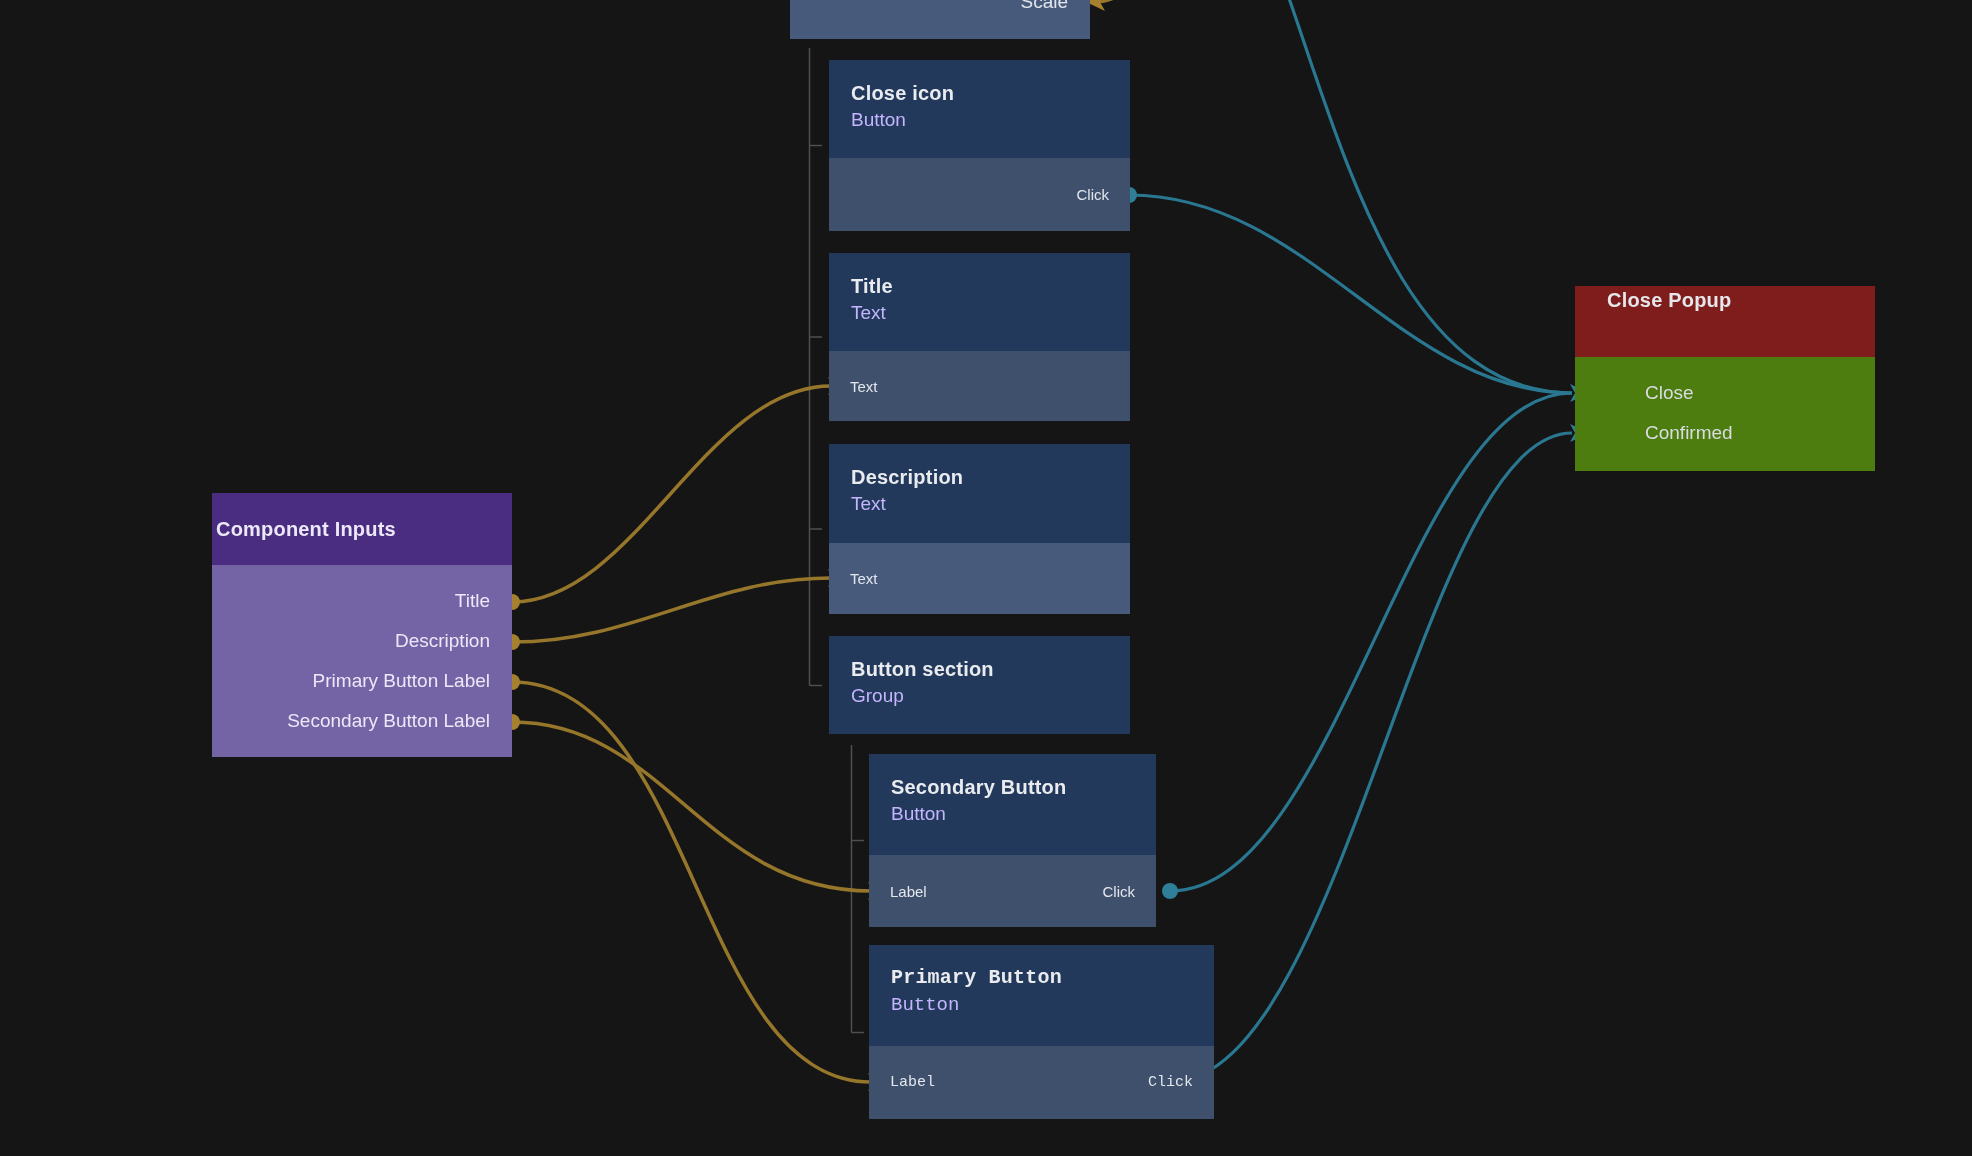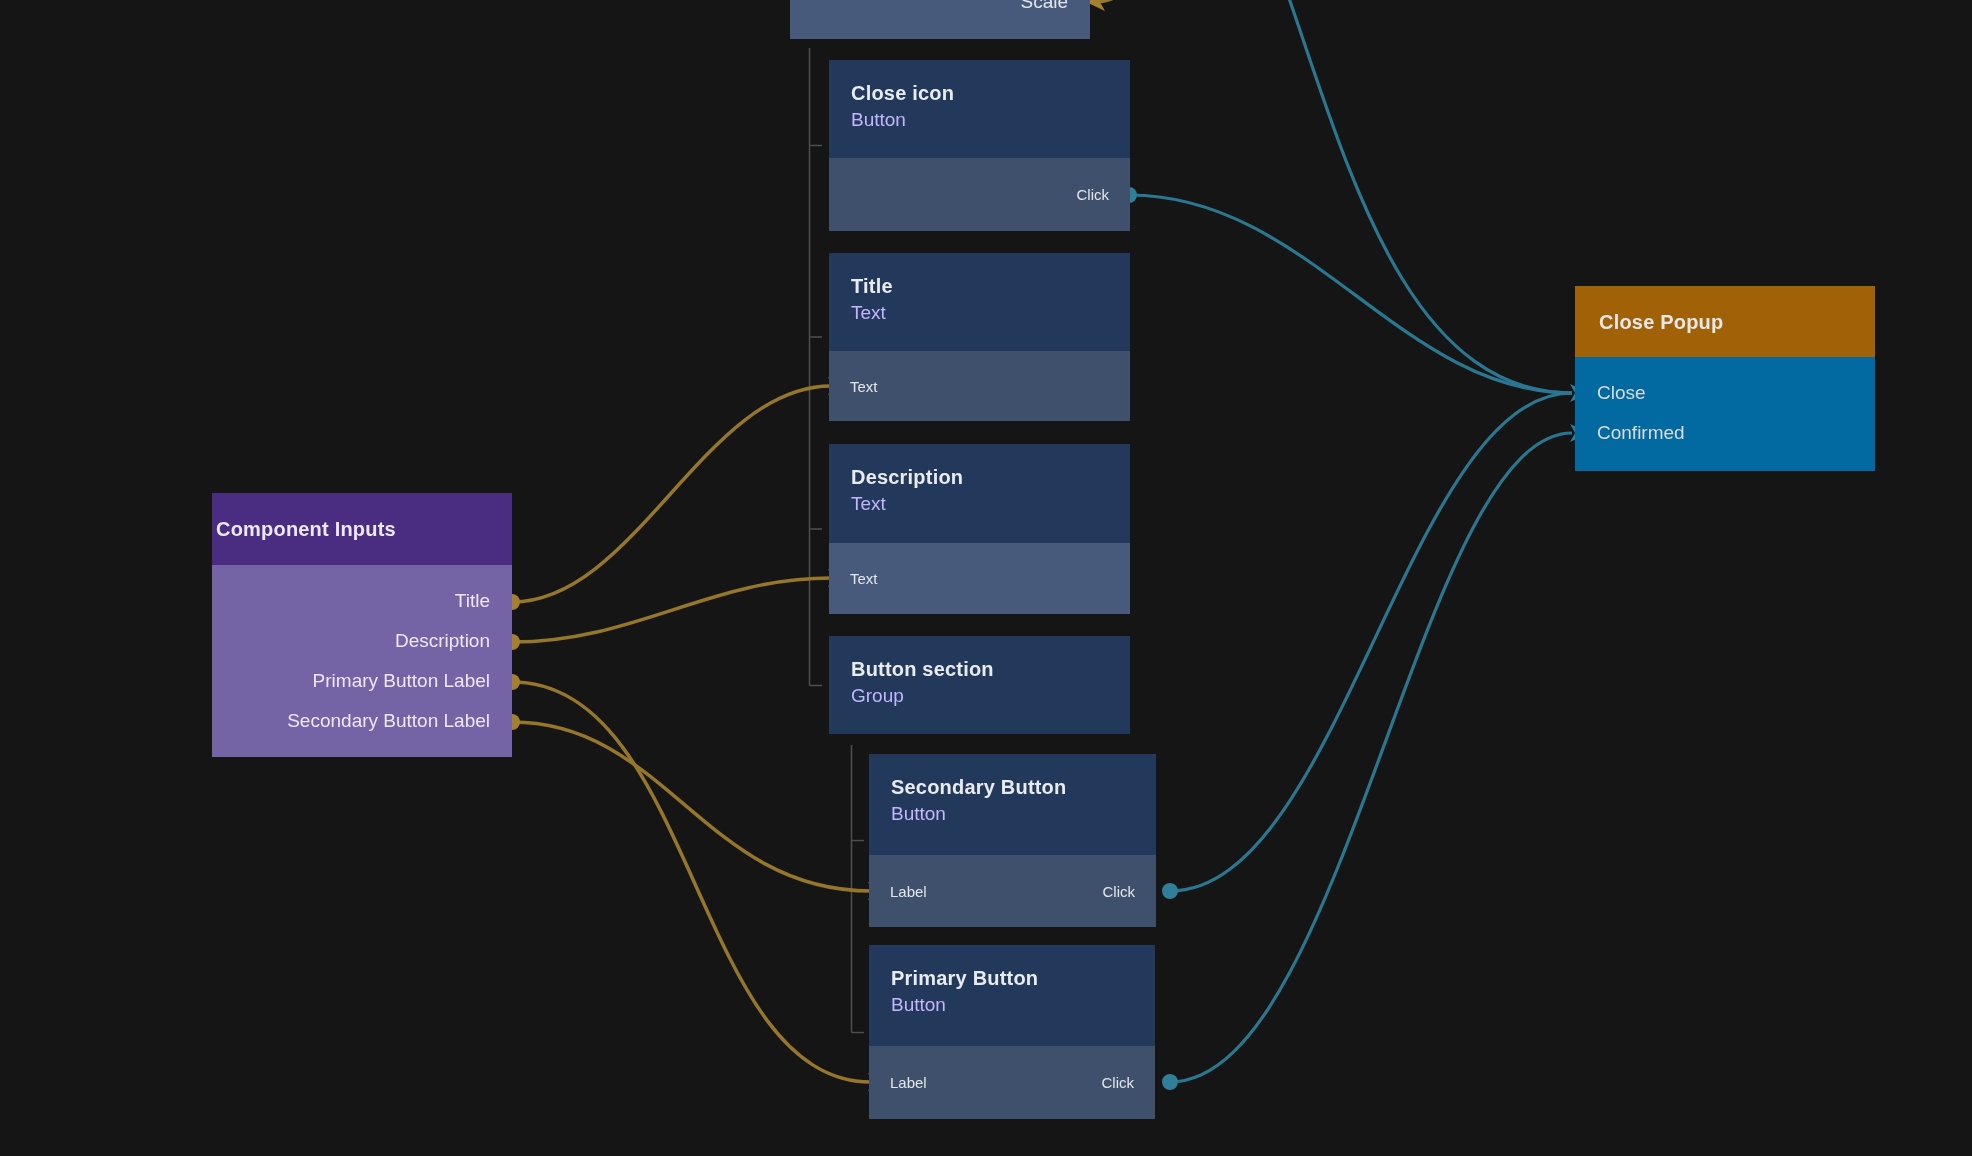--- a/index.html
+++ b/index.html
@@ -22,23 +22,23 @@
   .navy-head{background:#22395b;}
   .navy-body{background:#3e506c;}
   .navy-body.lit{background:#475a7c;}
   
   .purple-head{background:#4a2d80;display:flex;align-items:center;padding:0 4px;}
   .purple-head .ntitle{color:#ece8f7;}
   .purple-body{background:#7464a6;box-sizing:border-box;padding-top:16px;}
   .purple-row{height:40px;line-height:40px;text-align:right;padding-right:22px;
               font-size:19px;color:#ece8f7;}
   
-  .gray-head{background:#a16207;display:flex;align-items:center;padding:0 24px;}
+  .gray-head{background:#7f1d1d;display:flex;align-items:flex-start;padding:0 32px;}
   .gray-head .ntitle{color:#e5e7ea;}
-  .gray-body{background:#0369a1;box-sizing:border-box;padding-top:16px;}
+  .gray-body{background:#4d7c0f;box-sizing:border-box;padding-top:16px;padding-left:48px;}
   .gray-row{height:40px;line-height:40px;text-align:left;padding-left:22px;
             font-size:19px;color:#d9dce1;}
   
   .scale-row{display:flex;align-items:center;justify-content:flex-end;height:100%;
              padding:0 22px;font-size:19px;color:#e3e7ed;box-sizing:border-box;}
 </style>
 </head>
 <body>
 
 <div class="canvas">
@@ -155,21 +155,21 @@
       <div class="nsub">Button</div>
     </div>
     <div class="nbody navy-body" style="height:72px;">
       <div class="row-io">
         <span>Label</span>
         <span>Click</span>
       </div>
     </div>
   </div>
 
-  <div class="node" style="left:869px;top:945px;width:286px;">
+  <div class="node" style="left:869px;top:945px;width:345px;font-family:Liberation Mono, monospace;">
     <div class="nhead navy-head" style="height:101px;">
       <div class="ntitle">Primary Button</div>
       <div class="nsub">Button</div>
     </div>
     <div class="nbody navy-body" style="height:73px;">
       <div class="row-io">
         <span>Label</span>
         <span>Click</span>
       </div>
     </div>

